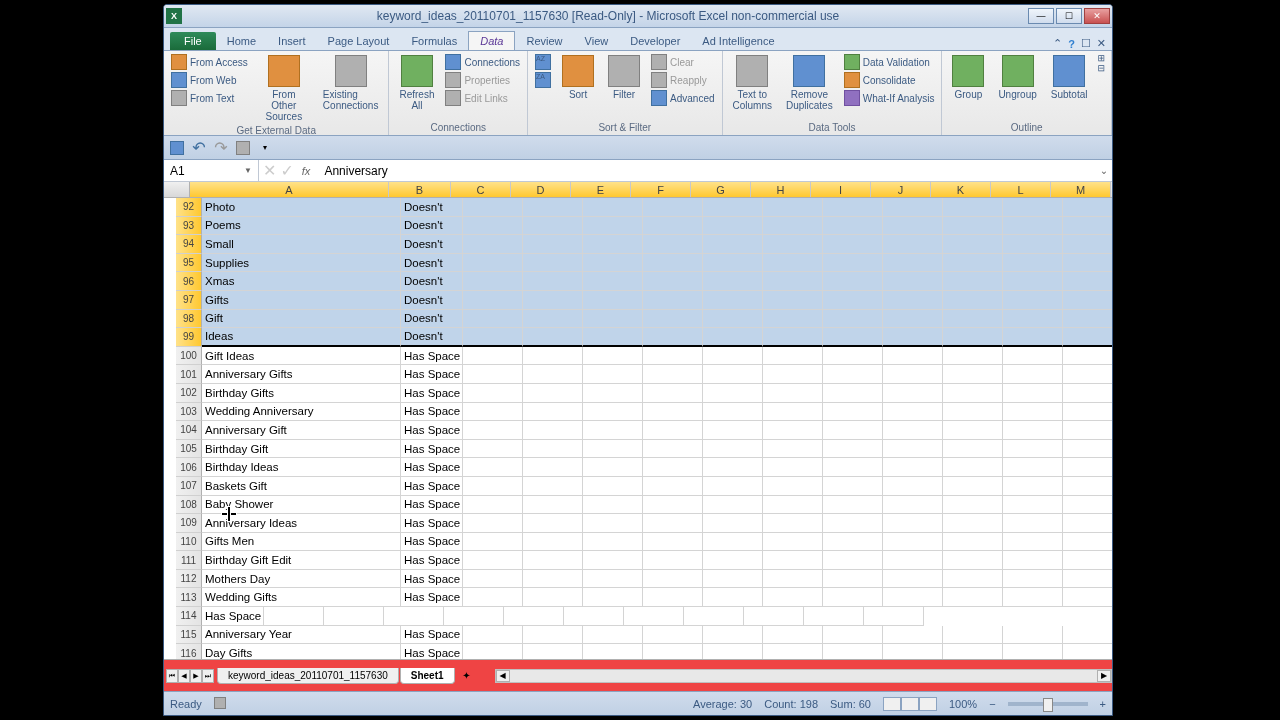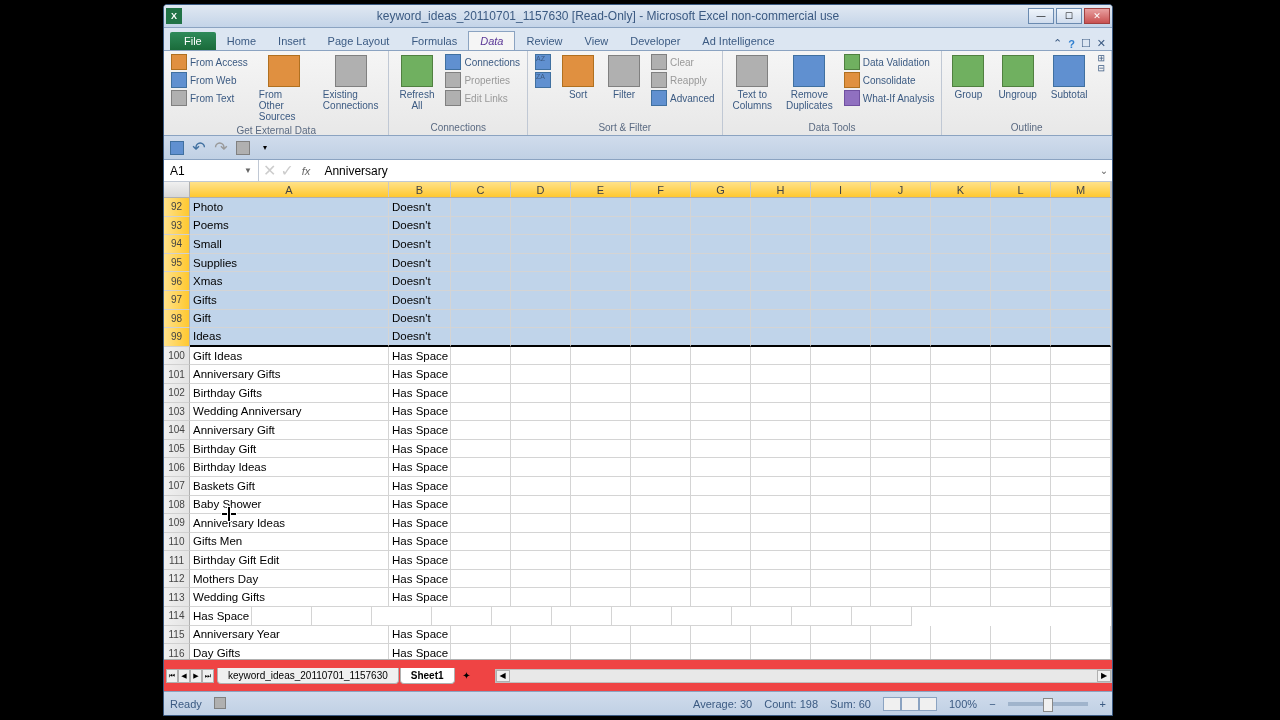--- a/index.html
+++ b/index.html
@@ -41,21 +41,21 @@
 .formula-bar { flex: 1; padding: 0 6px; font-size: 12px; }
 .formula-expand { width: 16px; text-align: center; color: #666; cursor: pointer; font-size: 10px; }
 .grid-area { flex: 1; display: flex; overflow: hidden; position: relative; }
 .grid-table { flex: 1; display: flex; flex-direction: column; font-size: 11.5px; }
 .col-headers { display: flex; height: 16px; background: linear-gradient(#f0f0f0,#e0e0e0); border-bottom: 1px solid #b0b0b0; }
 .corner { width: 26px; background: linear-gradient(#f0f0f0,#d8d8d8); border-right: 1px solid #b0b0b0; }
 .col-head { border-right: 1px solid #c8c8c8; text-align: center; font-size: 11px; color: #444; background: linear-gradient(#ffe28a,#ffc830); display: flex; align-items: center; justify-content: center; }
 .col-head.A { width: 199px; }
 .col-head.B { width: 62px; }
 .col-head.oth { width: 60px; }
-.grid-body { flex: 1; overflow: hidden; }
+.grid-body { flex: 1; overflow: hidden; padding-left: 12px; }
 .grid-row { display: flex; height: 18.6px; }
 .row-head { width: 26px; background: linear-gradient(to right,#f0f0f0,#e4e4e4); border-right: 1px solid #b0b0b0; border-bottom: 1px solid #d0d0d0; text-align: center; font-size: 10px; color: #444; display: flex; align-items: center; justify-content: center; }
 .grid-row.sel .row-head { background: linear-gradient(to right,#ffe28a,#ffc830); }
 .cell { border-right: 1px solid #d4d4d4; border-bottom: 1px solid #d4d4d4; padding: 0 3px; display: flex; align-items: center; overflow: hidden; white-space: nowrap; }
 .cell.A { width: 199px; }
 .cell.B { width: 62px; }
 .cell.oth { width: 60px; }
 .grid-row.sel .cell { background: #c0d4ea; }
 .grid-row.sel-last .cell { border-bottom: 2px solid #000; }
 .vscroll { width: 17px; background: #e8e8e8; border-left: 1px solid #c0c0c0; position: relative; }
@@ -119,21 +119,21 @@
               <span class="icon blue"></span>
               <span>From Web</span>
             </div>
           <div class="ribbon-item">
               <span class="icon gray"></span>
               <span>From Text</span>
             </div>
         </div>
         <div class="ribbon-big">
             <span class="icon orange"></span>
-            <span style="">From Other Sources</span>
+            <span style="text-align:center;">From Other Sources</span>
           </div>
         <div class="ribbon-big">
             <span class="icon gray"></span>
             <span style="text-align:left;">Existing Connections</span>
           </div>
       </div>
       <div class="ribbon-group-label">Get External Data</div>
     </div>
     <div class="ribbon-group">
       <div class="ribbon-group-content">

